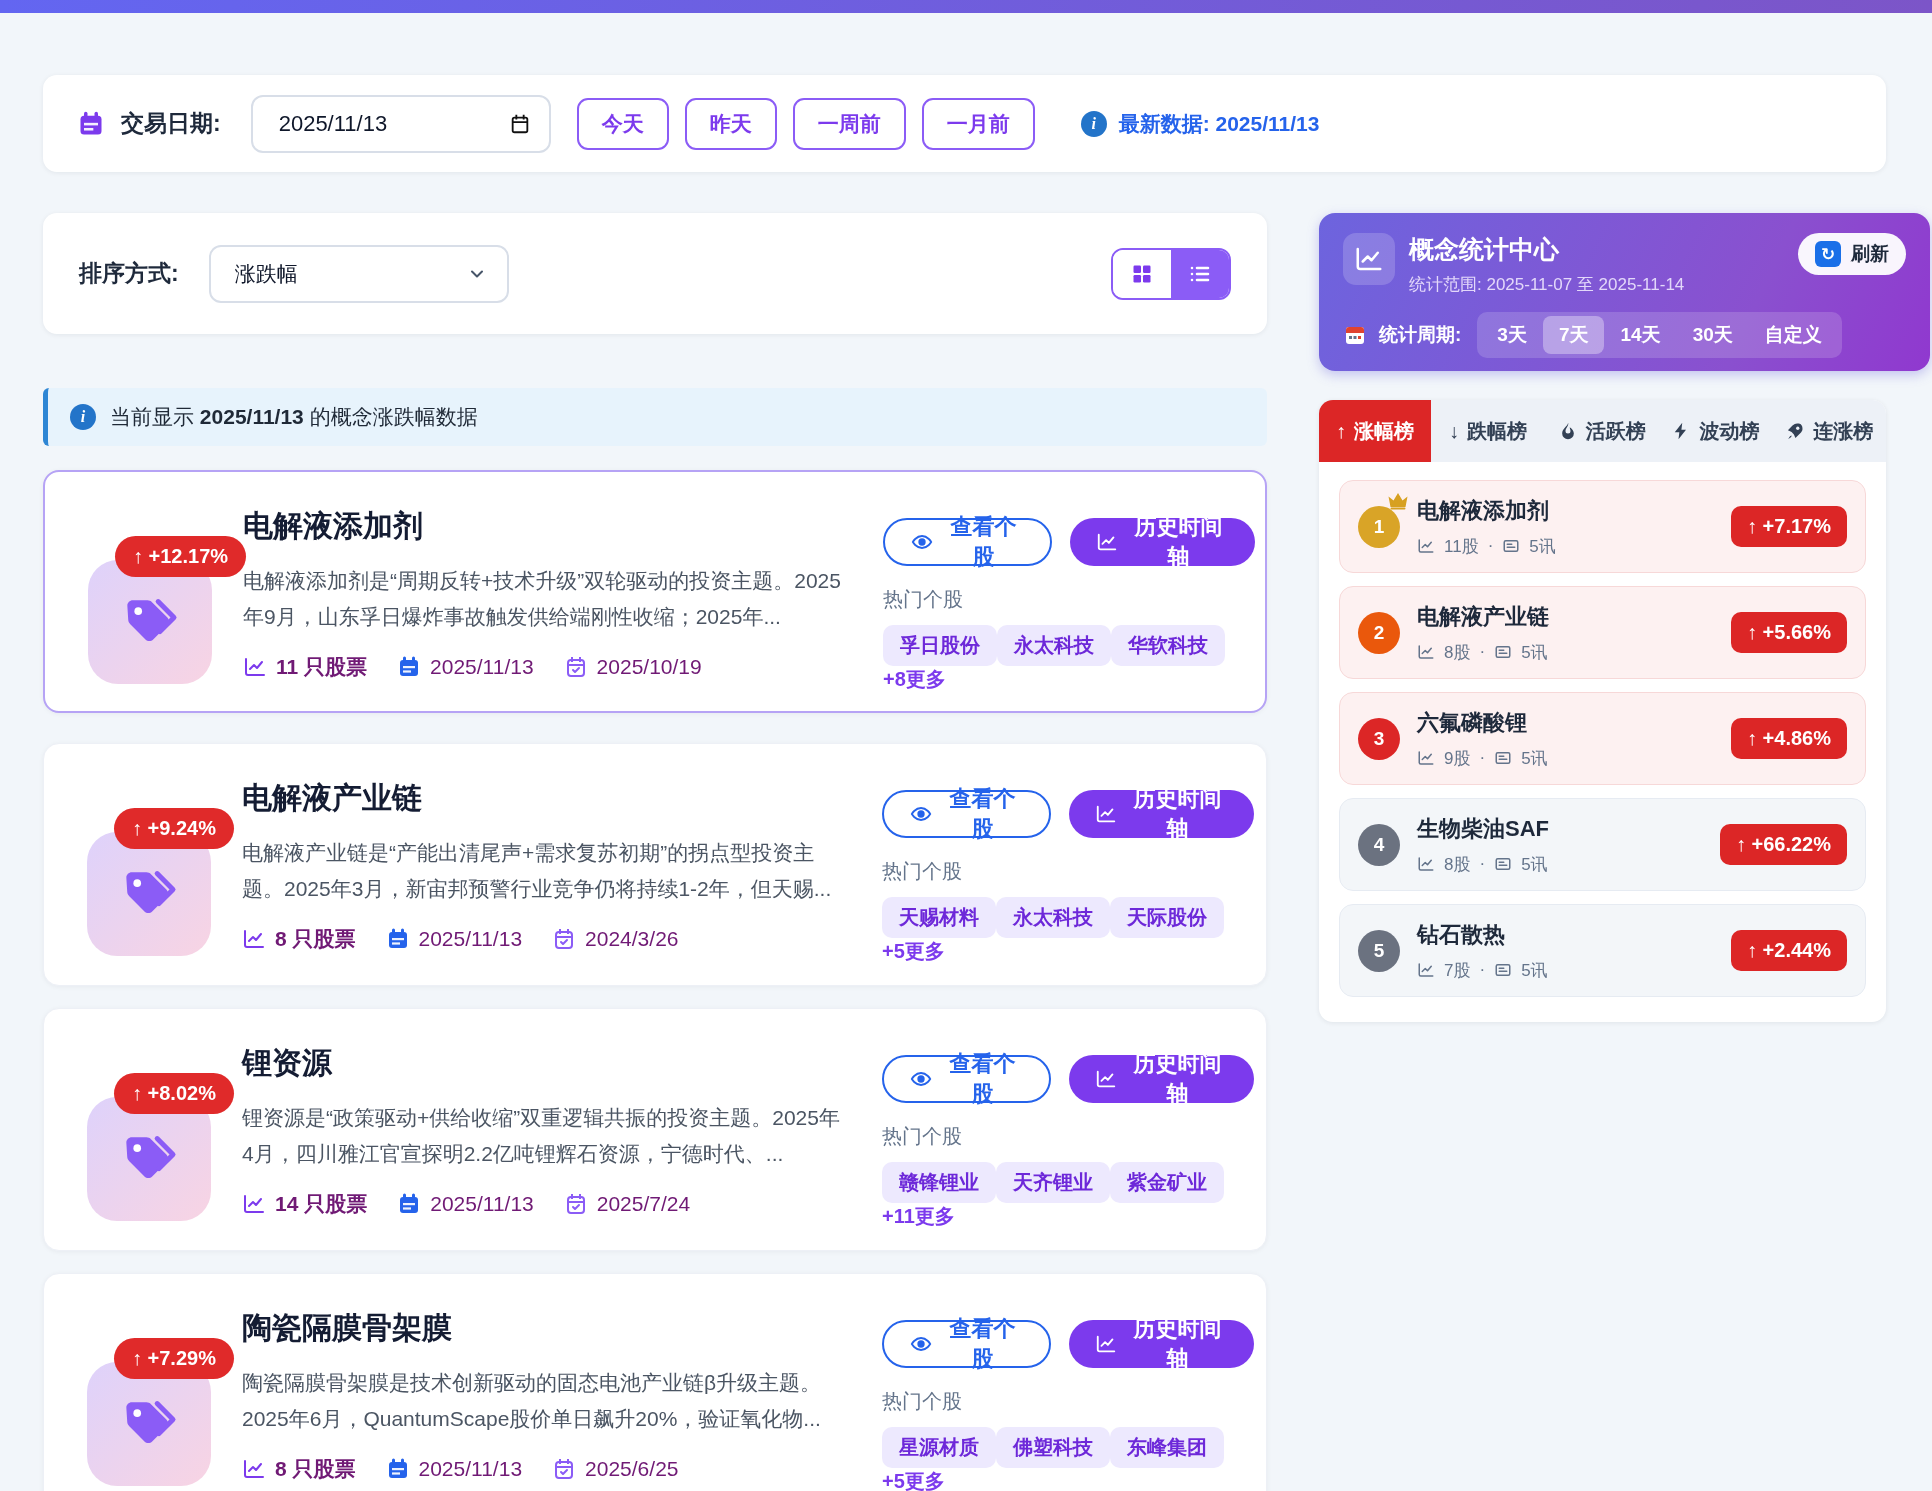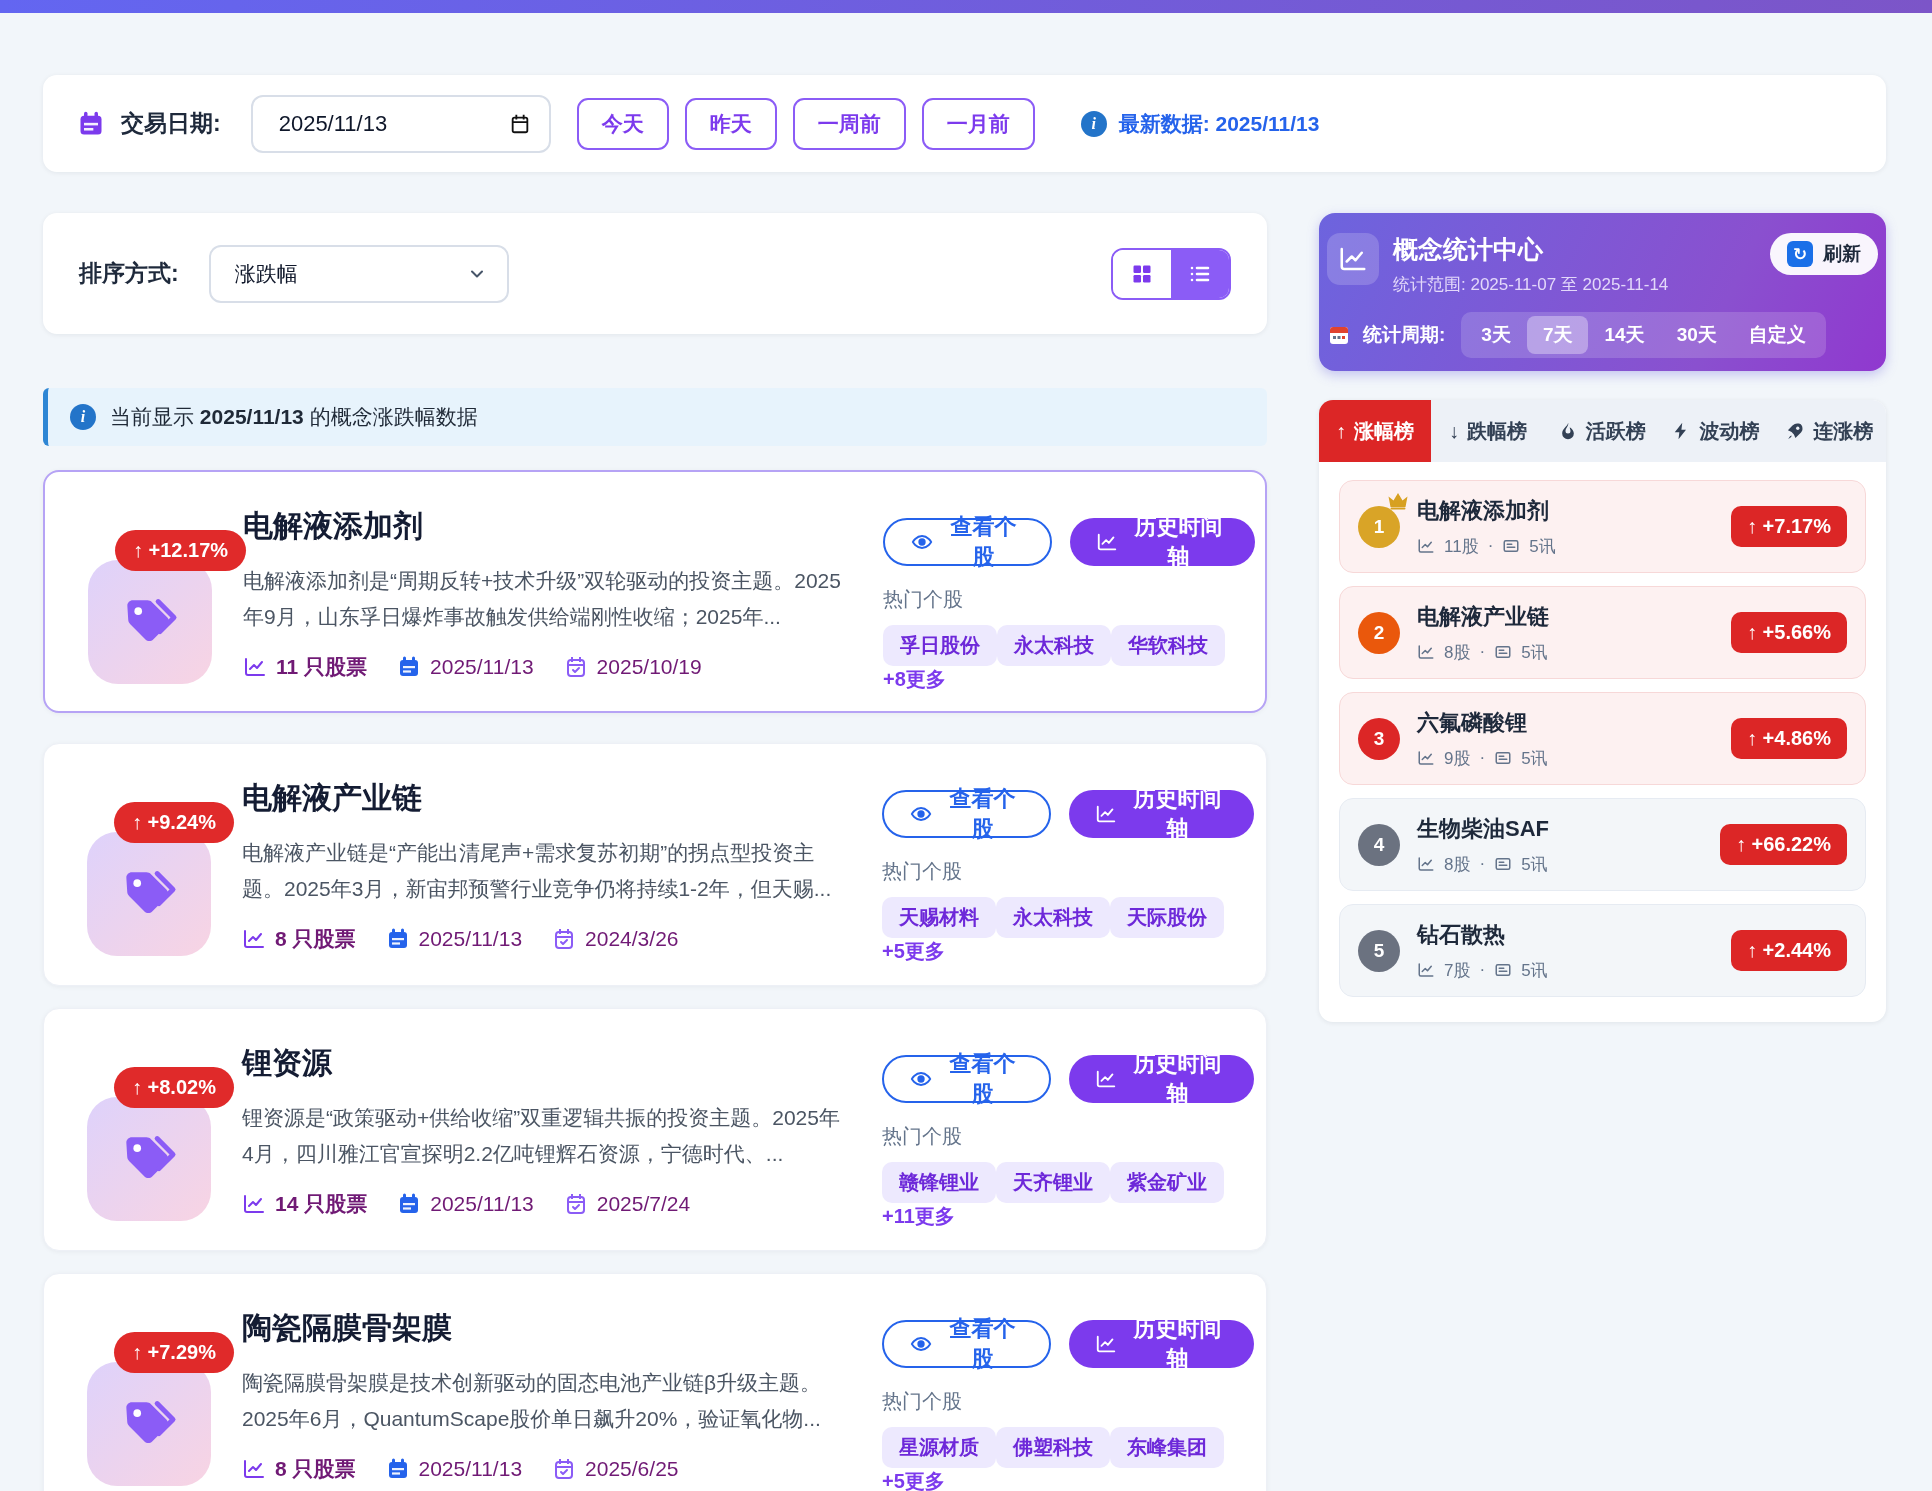--- a/index.html
+++ b/index.html
@@ -33,21 +33,21 @@
   .toggle-btn svg{width:24px;height:24px}
 
   
   .info-banner{position:absolute;left:43px;top:388px;width:1224px;height:58px;background:#e7f3fc;border-left:5px solid #2e86d4;border-radius:6px;display:flex;align-items:center;gap:14px;padding:0 22px;font-size:21px;color:#1f2937}
   .info-banner b{font-weight:bold}
 
   
   #concept-list{position:absolute;left:43px;top:470px;width:1224px}
   .concept-card{position:relative;width:1224px;height:243px;background:#fff;border:1px solid #edf0f6;border-radius:16px;box-shadow:0 1px 5px rgba(15,23,42,.05);margin-bottom:22px}
   .concept-card.featured{border:2px solid #b6a3f5;margin-bottom:30px}
-  .badge{position:absolute;left:70px;top:58px;background:#e02a2a;color:#fff;font-size:20px;font-weight:bold;padding:9px 18px;border-radius:999px;z-index:2;white-space:nowrap}
+  .badge{position:absolute;left:70px;top:64px;background:#e02a2a;color:#fff;font-size:20px;font-weight:bold;padding:9px 18px;border-radius:999px;z-index:2;white-space:nowrap}
   .tile{position:absolute;left:43px;top:88px;width:124px;height:124px;border-radius:30px;background:linear-gradient(135deg,#ded2fb,#f8d4e3);display:flex;align-items:center;justify-content:center}
   .tile svg{width:58px;height:58px}
   .content{position:absolute;left:198px;top:34px;width:600px}
   .c-title{font-size:30px;font-weight:bold;color:#141c33}
   .c-desc{margin-top:16px;font-size:21px;color:#4b5563;line-height:1.72;display:-webkit-box;-webkit-line-clamp:2;-webkit-box-orient:vertical;overflow:hidden}
   .meta{display:flex;gap:30px;margin-top:18px;align-items:center}
   .meta .m{display:flex;align-items:center;gap:9px;font-size:21px;color:#701a75}
   .meta svg{width:24px;height:24px}
   .m-stocks{color:#1e293b;font-weight:bold}
   .m-stocks svg{color:#7c3aed}
@@ -58,21 +58,21 @@
   .btn-view{height:48px;display:flex;align-items:center;gap:10px;padding:0 26px;border-radius:999px;border:2px solid #2563eb;background:#fff;color:#2563eb;font-size:22px;font-weight:bold;cursor:pointer}
   .btn-view svg{width:24px;height:24px}
   .btn-history{height:48px;display:flex;align-items:center;gap:10px;padding:0 26px;border-radius:999px;border:none;background:#7c3aed;color:#fff;font-size:22px;font-weight:bold;cursor:pointer}
   .btn-history svg{width:24px;height:24px}
   .hot-label{margin-top:20px;font-size:20px;color:#64748b}
   .chips{margin-top:12px;display:flex;gap:0;align-items:center;flex-wrap:wrap}
   .chip{background:#ede9fe;color:#6d28d9;font-size:20px;font-weight:600;padding:7px 17px;border-radius:10px;cursor:pointer;white-space:nowrap}
   .chip-more{color:#7c3aed;font-size:20px;font-weight:700;cursor:pointer;white-space:nowrap}
 
   
-  .stats-card{position:absolute;left:1319px;top:213px;width:567px;height:158px;border-radius:16px;background:linear-gradient(115deg,#6d64de 0%,#8a50cf 70%,#9038cf 100%);color:#fff;padding:20px 8px;box-shadow:0 4px 12px rgba(109,100,222,.35)}
+  .stats-card{position:absolute;left:1319px;top:213px;width:611px;height:158px;border-radius:16px;background:linear-gradient(115deg,#6d64de 0%,#8a50cf 70%,#9038cf 100%);color:#fff;padding:20px 24px;box-shadow:0 4px 12px rgba(109,100,222,.35)}
   .stats-row1{display:flex;align-items:flex-start;gap:14px}
   .stats-icon{width:52px;height:52px;border-radius:13px;background:rgba(255,255,255,.18);display:flex;align-items:center;justify-content:center;flex:none}
   .stats-icon svg{width:30px;height:30px;color:#fff}
   .stats-title{font-size:25px;font-weight:bold}
   .stats-range{font-size:17px;color:#e3d8fa;margin-top:7px}
   .refresh-btn{margin-left:auto;height:42px;display:flex;align-items:center;gap:10px;background:rgba(255,255,255,.95);border:none;border-radius:999px;padding:0 17px;font-size:19px;font-weight:bold;color:#1e293b;cursor:pointer}
   .refresh-ico{width:26px;height:26px;border-radius:6px;background:#1a6fe8;color:#fff;display:flex;align-items:center;justify-content:center;font-size:17px;flex:none}
   .stats-row2{display:flex;align-items:center;gap:12px;margin-top:16px}
   .mini-cal{width:24px;height:24px;flex:none}
   .period-label{font-size:19px;font-weight:bold}

